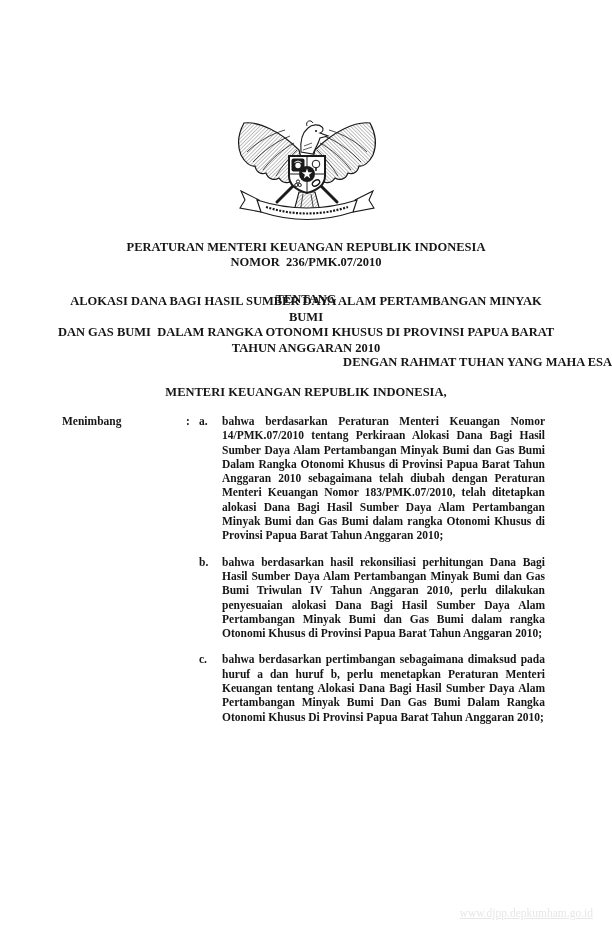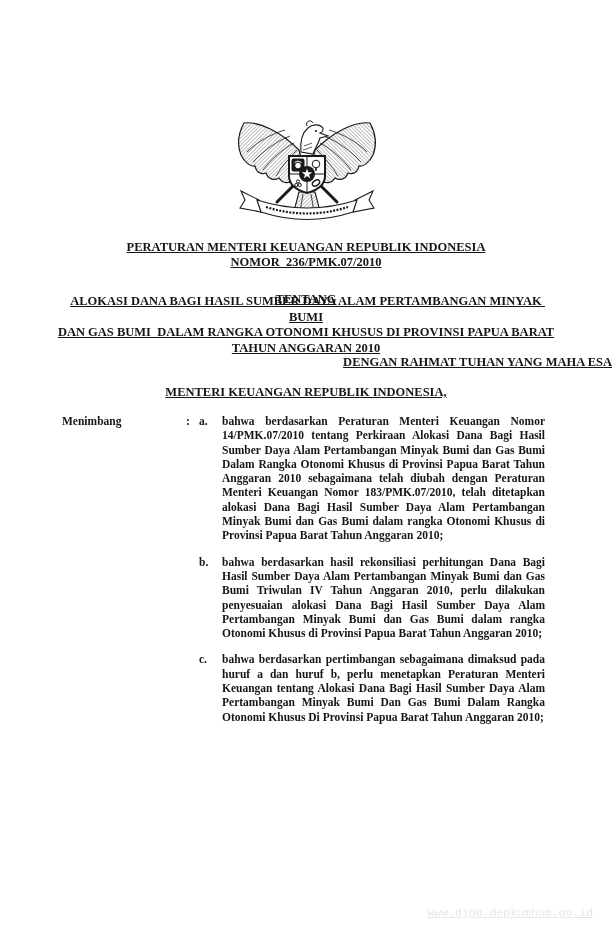--- a/index.html
+++ b/index.html
@@ -10,21 +10,21 @@
     color:#161616;
     position:relative;
     overflow:hidden;
   }
   .page { position:absolute; inset:0; background:#ffffff; }
 
   .emblem { position:absolute; top:112px; left:233px; width:148px; height:112px; }
 
   .h {
     position:absolute; left:0; width:612px;
-    text-align:center; font-size:12.5px; line-height:15px;text-decoration:underline;
+    text-align:center; font-size:12.5px; line-height:15px;
   }
   .prewrap { white-space:pre-wrap; }
   .hl1      { top:240px; }
   .hl2      { top:255px; }
   .tentang  { top:292px; }
   .titleblock { top:294px; line-height:15.5px; padding:0 54px; }
   .invocation { top:355px;text-align:right; }
   .authority  { top:385px; }
 
   .consider {
@@ -35,21 +35,21 @@
   .consider .label { width:124px; flex:0 0 124px; }
   .consider .colon { width:13px;  flex:0 0 13px; }
   .consider .items { flex:1; }
   .item { display:flex; align-items:flex-start; }
   .item + .item { margin-top:12px; }
   .item .marker { width:23px; flex:0 0 23px; }
   .item .text   { flex:1; text-align:justify; text-justify:inter-word; }
 
   .watermark {
     position:absolute; right:19px; bottom:17px;
-    font-family:Liberation Mono, monospace;
+    font-family:Liberation Serif, serif;
     font-weight:400; font-size:11.5px;
     color:#e7e7e7; text-decoration:underline;
   }
 </style>
 </head>
 <body>
 
 <div class="page">
 
   <div class="emblem">

